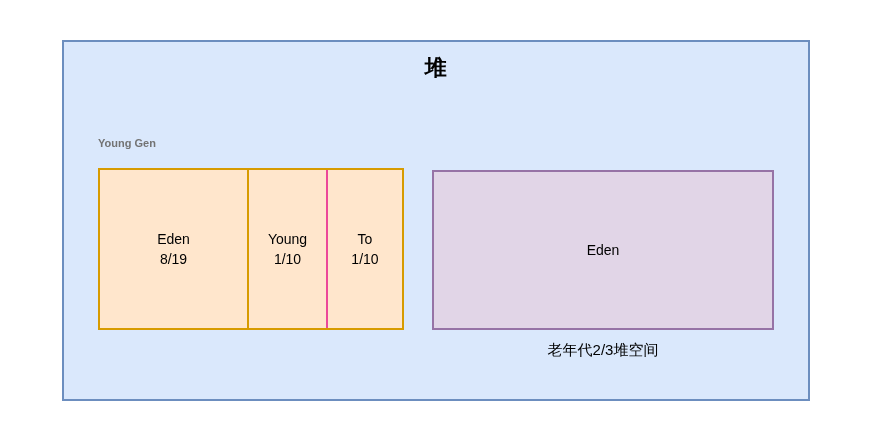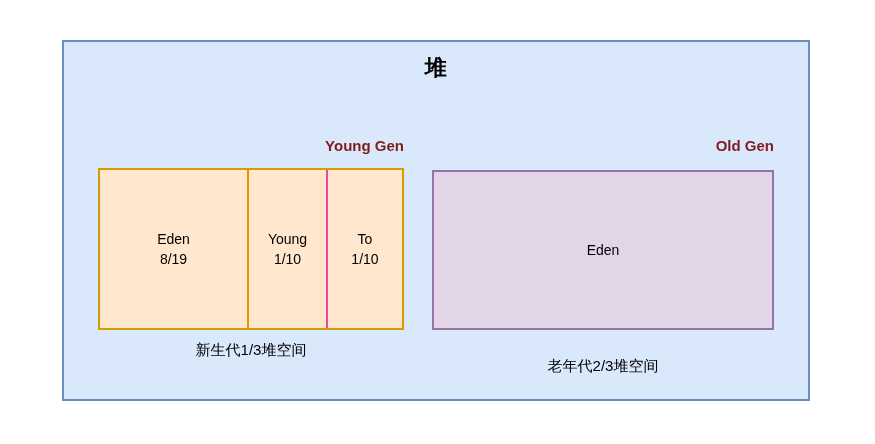--- a/index.html
+++ b/index.html
@@ -31,24 +31,24 @@
     left: 0;
     width: 100%;
     text-align: center;
     font-size: 22px;
     font-weight: bold;
     color: #000000;
     letter-spacing: 0.5px;
   }
   .gen-label {
     position: absolute;
-    text-align: right;
-    font-size: 15px;
+    text-align: left;
+    font-size: 11px;
     font-weight: bold;
-    color: #7f1d1d;
+    color: #737373;
   }
   .young-label { left: 34px; top: 95px; width: 306px; }
   .old-label   { left: 368px; top: 95px; width: 342px; }
   .young-box {
     position: absolute;
     left: 34px;
     top: 126px;
     width: 306px;
     height: 162px;
     background: #FFE6CC;
@@ -84,21 +84,21 @@
     font-size: 14px;
     color: #000000;
   }
   .caption {
     position: absolute;
     text-align: center;
     font-size: 15px;
     color: #000000;
   }
   .young-caption { left: 34px; top: 299px; width: 306px; }
-  .old-caption   { left: 368px; top: 315px; width: 342px; }
+  .old-caption   { left: 368px; top: 299px; width: 342px; }
 </style>
 </head>
 <body>
 
 <div class="canvas">
   <div class="heap">
 
     <div class="heap-title">堆</div>
 
     <div class="gen-label young-label">Young Gen</div>
@@ -111,23 +111,21 @@
       <div class="cell cell-from">
         <span>Young</span>
         <span>1/10</span>
       </div>
       <div class="cell cell-to">
         <span>To</span>
         <span>1/10</span>
       </div>
     </div>
 
-    <div class="caption young-caption">新生代1/3堆空间</div>
 
-    <div class="gen-label old-label">Old Gen</div>
 
     <div class="old-box">
       <span>Eden</span>
     </div>
 
     <div class="caption old-caption">老年代2/3堆空间</div>
 
   </div>
 </div>
 

